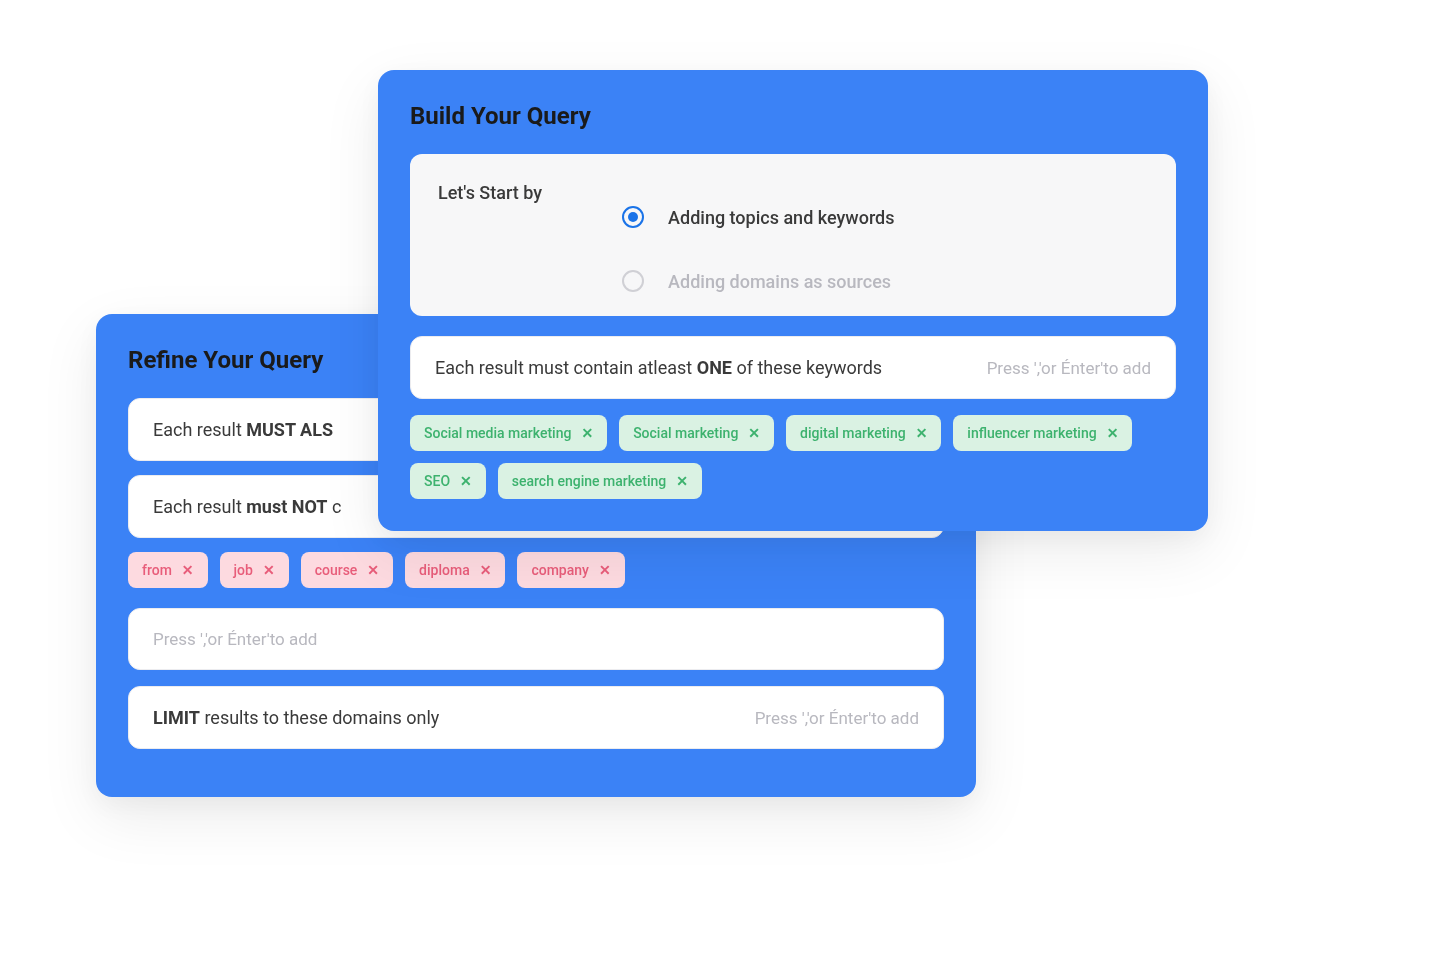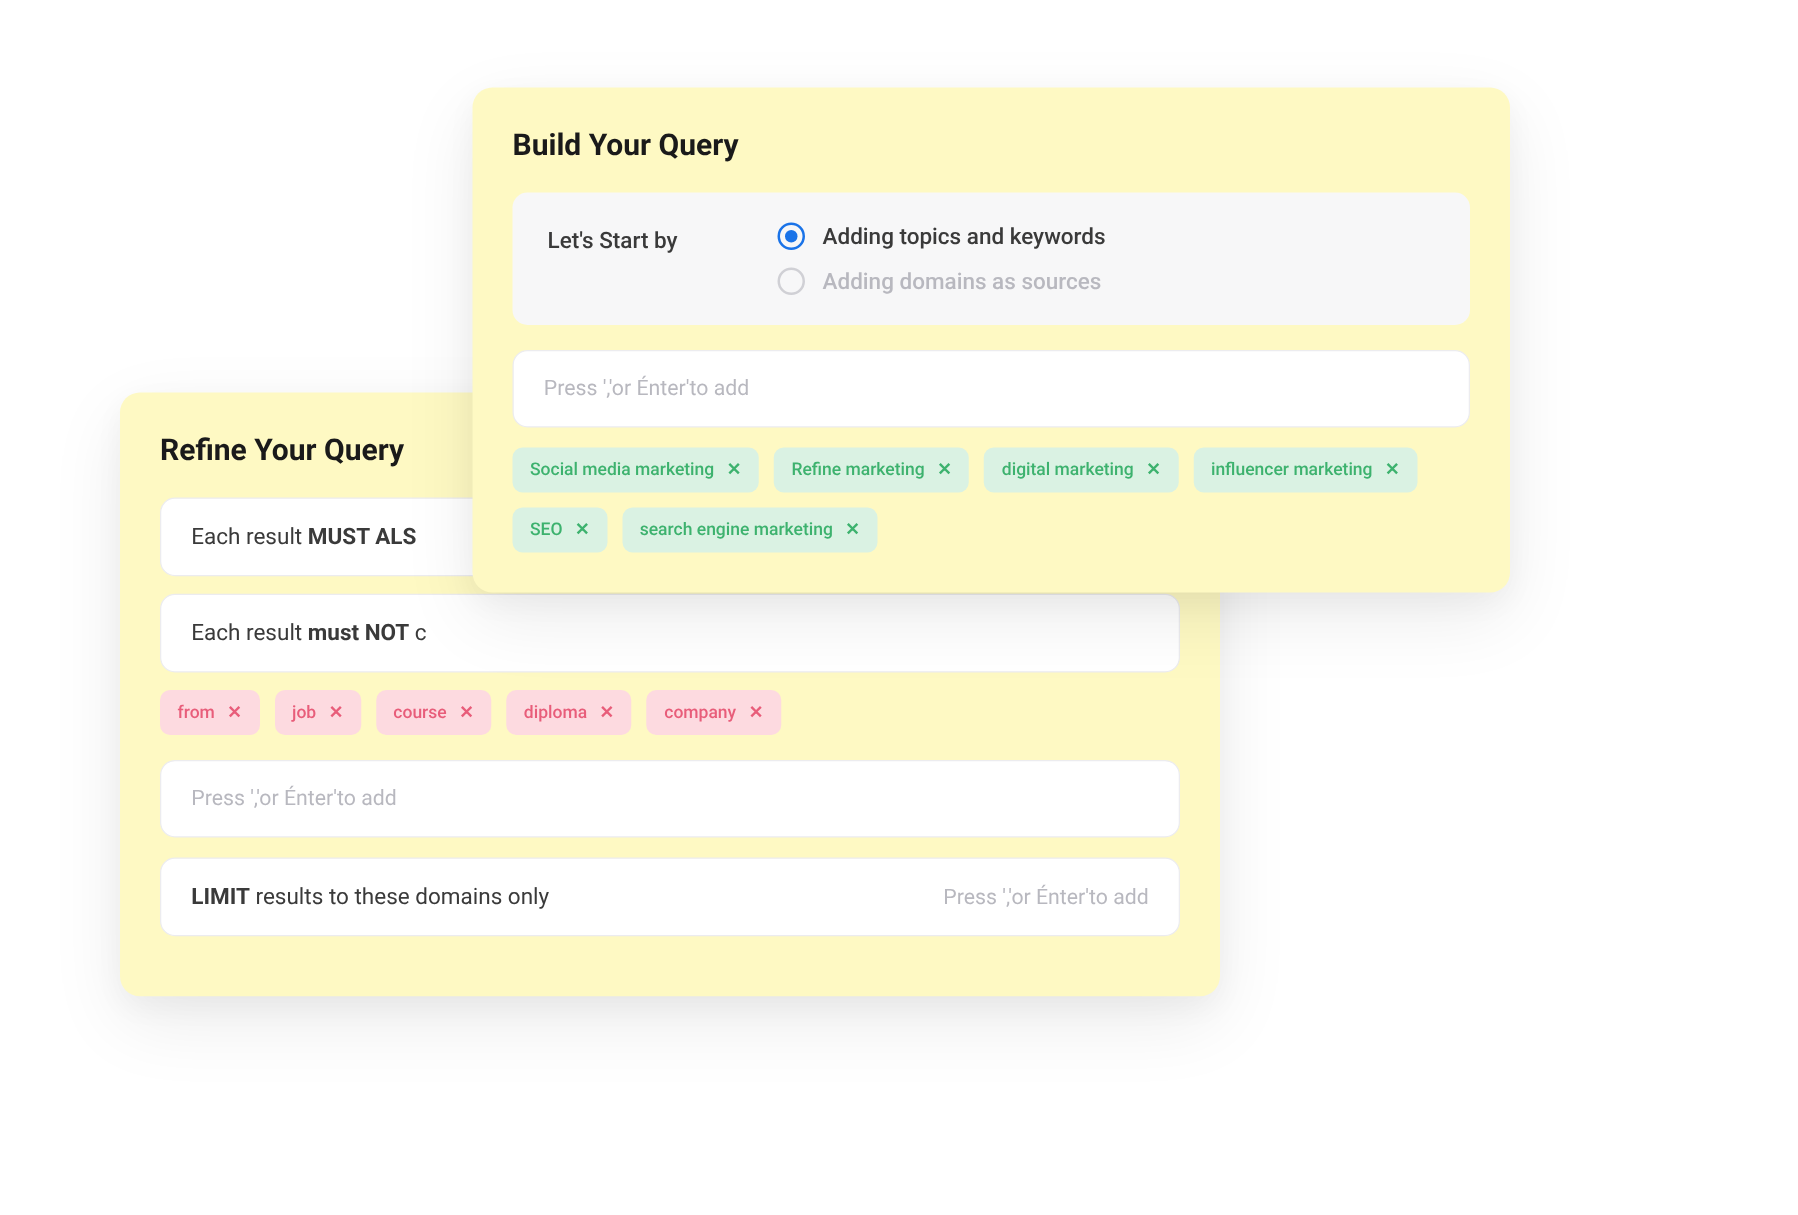--- a/index.html
+++ b/index.html
@@ -8,21 +8,21 @@
       box-sizing: border-box;
       font-family: -apple-system, BlinkMacSystemFont, 'Segoe UI', Roboto, sans-serif;
     }
     body {
       width: 1438px;
       height: 972px;
       background: #ffffff;
       position: relative;
     }
     .card {
-      background: #fef9c3;
+      background: #3b82f6;
       border-radius: 16px;
       box-shadow: 0 20px 60px rgba(0,0,0,0.08), 0 8px 24px rgba(0,0,0,0.04);
       position: absolute;
       padding: 32px;
     }
     .card-refine {
       left: 96px;
       top: 314px;
       width: 880px;
       z-index: 1;
@@ -55,22 +55,23 @@
       padding-top: 4px;
     }
     .radio-group {
       display: flex;
       flex-direction: column;
       gap: 14px;
     }
     .radio-option {
       display: flex;
       align-items: center;
-      gap: 14px;
+      gap: 24px;
       cursor: pointer;
+      margin-top: 28px;
     }
     .radio-circle {
       width: 22px;
       height: 22px;
       border-radius: 50%;
       border: 2px solid #d0d0d5;
       display: flex;
       align-items: center;
       justify-content: center;
       flex-shrink: 0;
@@ -222,30 +223,33 @@
         <div class="radio-label">Adding topics and keywords</div>
       </div>
       <div class="radio-option">
         <div class="radio-circle"></div>
         <div class="radio-label muted">Adding domains as sources</div>
       </div>
     </div>
   </div>
 
   <div class="input-row">
+    <div class="input-desc">
+      <span>Each result must contain atleast </span><strong>ONE</strong><span> of these keywords</span>
+    </div>
     <div class="input-placeholder">Press ','or Énter'to add</div>
   </div>
 
   <div class="tag-container last">
     <span class="tag green">
         <span>Social media marketing</span>
         <span class="tag-close">✕</span>
       </span>
     <span class="tag green">
-        <span>Refine marketing</span>
+        <span>Social marketing</span>
         <span class="tag-close">✕</span>
       </span>
     <span class="tag green">
         <span>digital marketing</span>
         <span class="tag-close">✕</span>
       </span>
     <span class="tag green">
         <span>influencer marketing</span>
         <span class="tag-close">✕</span>
       </span>

